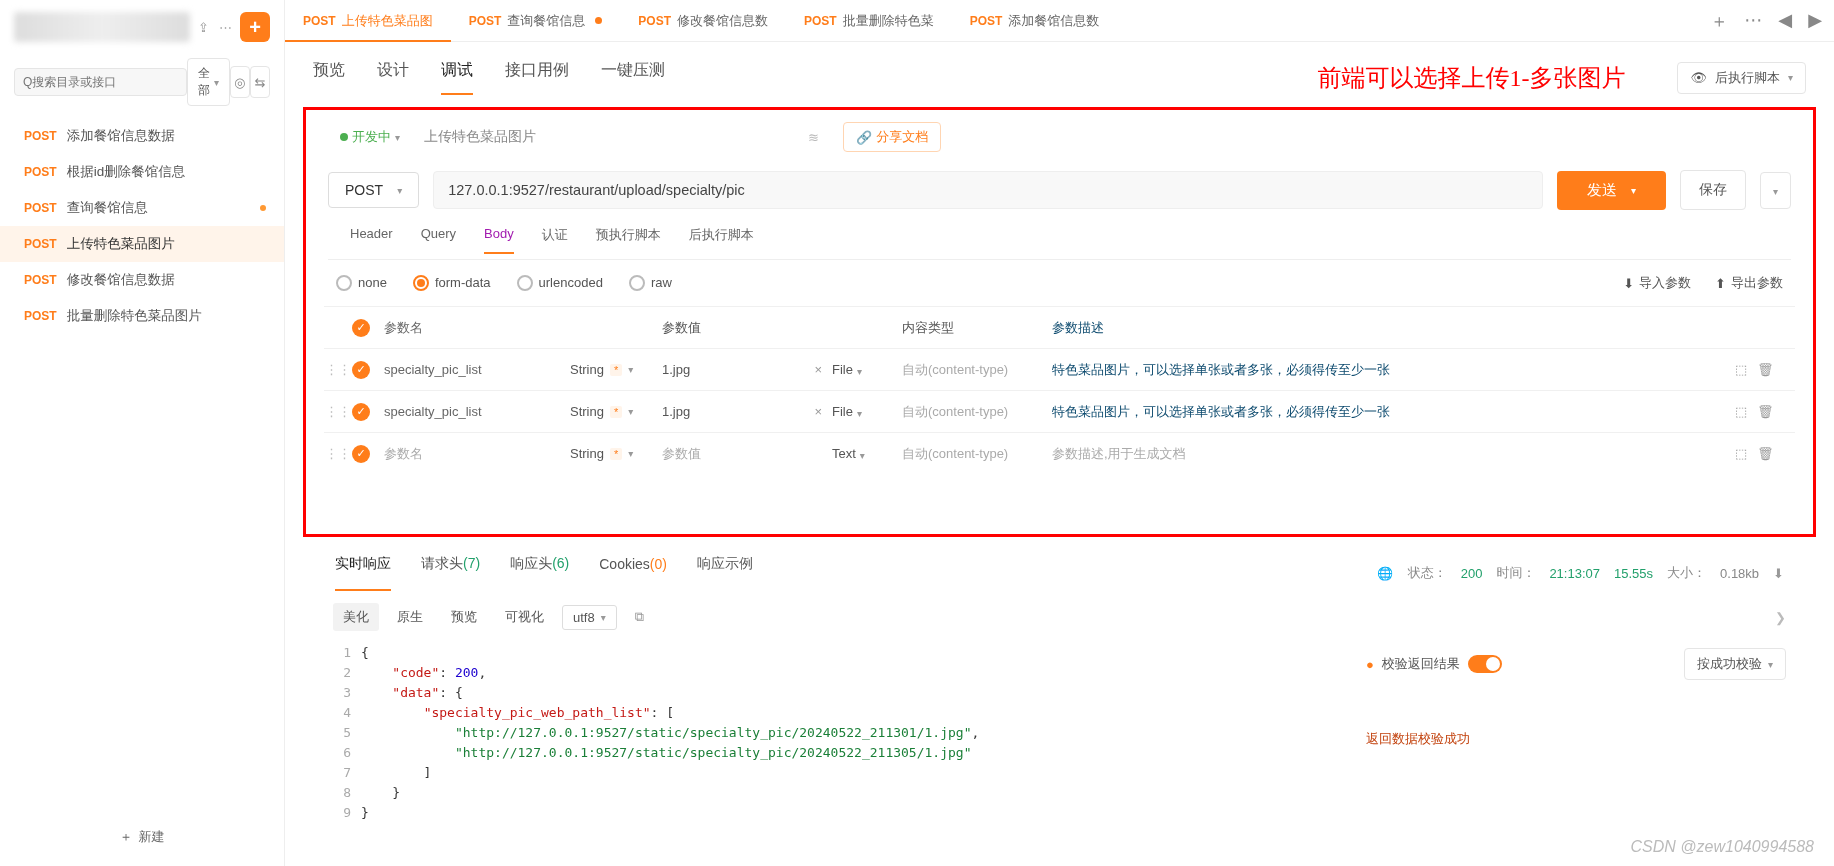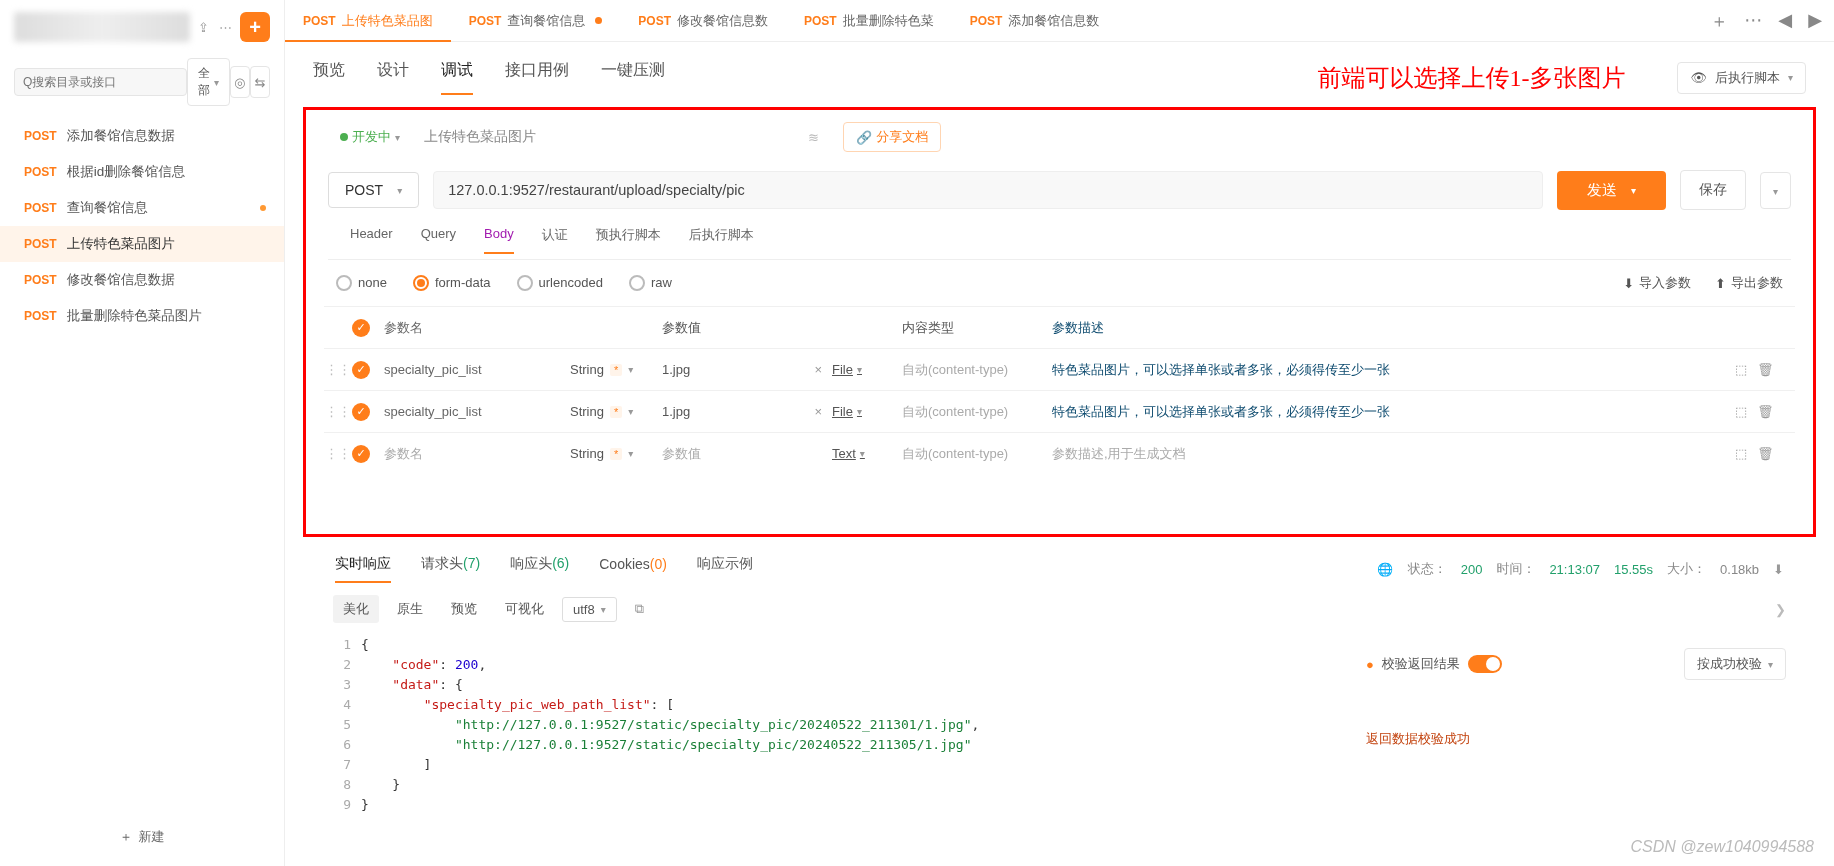--- a/index.html
+++ b/index.html
@@ -79,29 +79,29 @@
 .prow { display: flex; align-items: center; border-top: 1px solid #f0f0f0; height: 42px; font-size: 13px; }
 .prow.header { color: #555; font-weight: 500; }
 .drag { width: 28px; color: #bbb; text-align: center; cursor: grab; }
 .chk { width: 28px; }
 .chk-circle { width: 18px; height: 18px; border-radius: 50%; background: #ff7d1a; color: #fff; display: flex; align-items: center; justify-content: center; font-size: 11px; }
 .c-name { width: 190px; padding-left: 4px; color: #666; }
 .c-type { width: 92px; display: flex; align-items: center; gap: 6px; color: #555; }
 .star { color: #ff7d1a; background: #fff4ea; padding: 0 4px; border-radius: 2px; font-size: 11px; }
 .c-val { width: 170px; color: #555; display: flex; align-items: center; }
 .c-val .x { margin-left: auto; margin-right: 10px; color: #999; cursor: pointer; }
-.c-cat { width: 70px; color: #555; display: flex; align-items: center; gap: 4px; text-decoration: underline; }
+.c-cat { width: 70px; color: #555; display: flex; align-items: flex-end; gap: 4px; }
 .c-ct { width: 150px; color: #aaa; }
 .c-desc { flex: 1; color: #0c4a6e; }
 .c-actions { width: 60px; display: flex; gap: 10px; color: #999; }
 .placeholder-txt { color: #aaa; }
 
 
 .resp-tabs { display: flex; align-items: center; gap: 30px; padding: 18px 50px 0; font-size: 14px; color: #555; }
-.resp-tabs .rtab { padding-bottom: 10px; cursor: pointer; position: relative; }
+.resp-tabs .rtab { padding-bottom: 18px; cursor: pointer; position: relative; }
 .resp-tabs .rtab.active { color: #222; }
 .resp-tabs .rtab.active::after { content:""; position:absolute; left:0; right:0; bottom:0; height:2px; background:#ff7d1a; }
 .resp-tabs .count { color: #22a06b; }
 .resp-tabs .count0 { color: #ff7d1a; }
 .resp-status { margin-left: auto; display: flex; align-items: center; gap: 14px; font-size: 13px; color: #888; }
 .resp-status .s-code { color: #22a06b; }
 .resp-status .s-time { color: #22a06b; }
 .resp-toolbar { display: flex; align-items: center; gap: 8px; padding: 12px 48px; font-size: 13px; color: #555; }
 .resp-toolbar .tb-btn { padding: 5px 10px; cursor: pointer; border-radius: 3px; }
 .resp-toolbar .tb-btn.active { background: #f2f2f2; }

